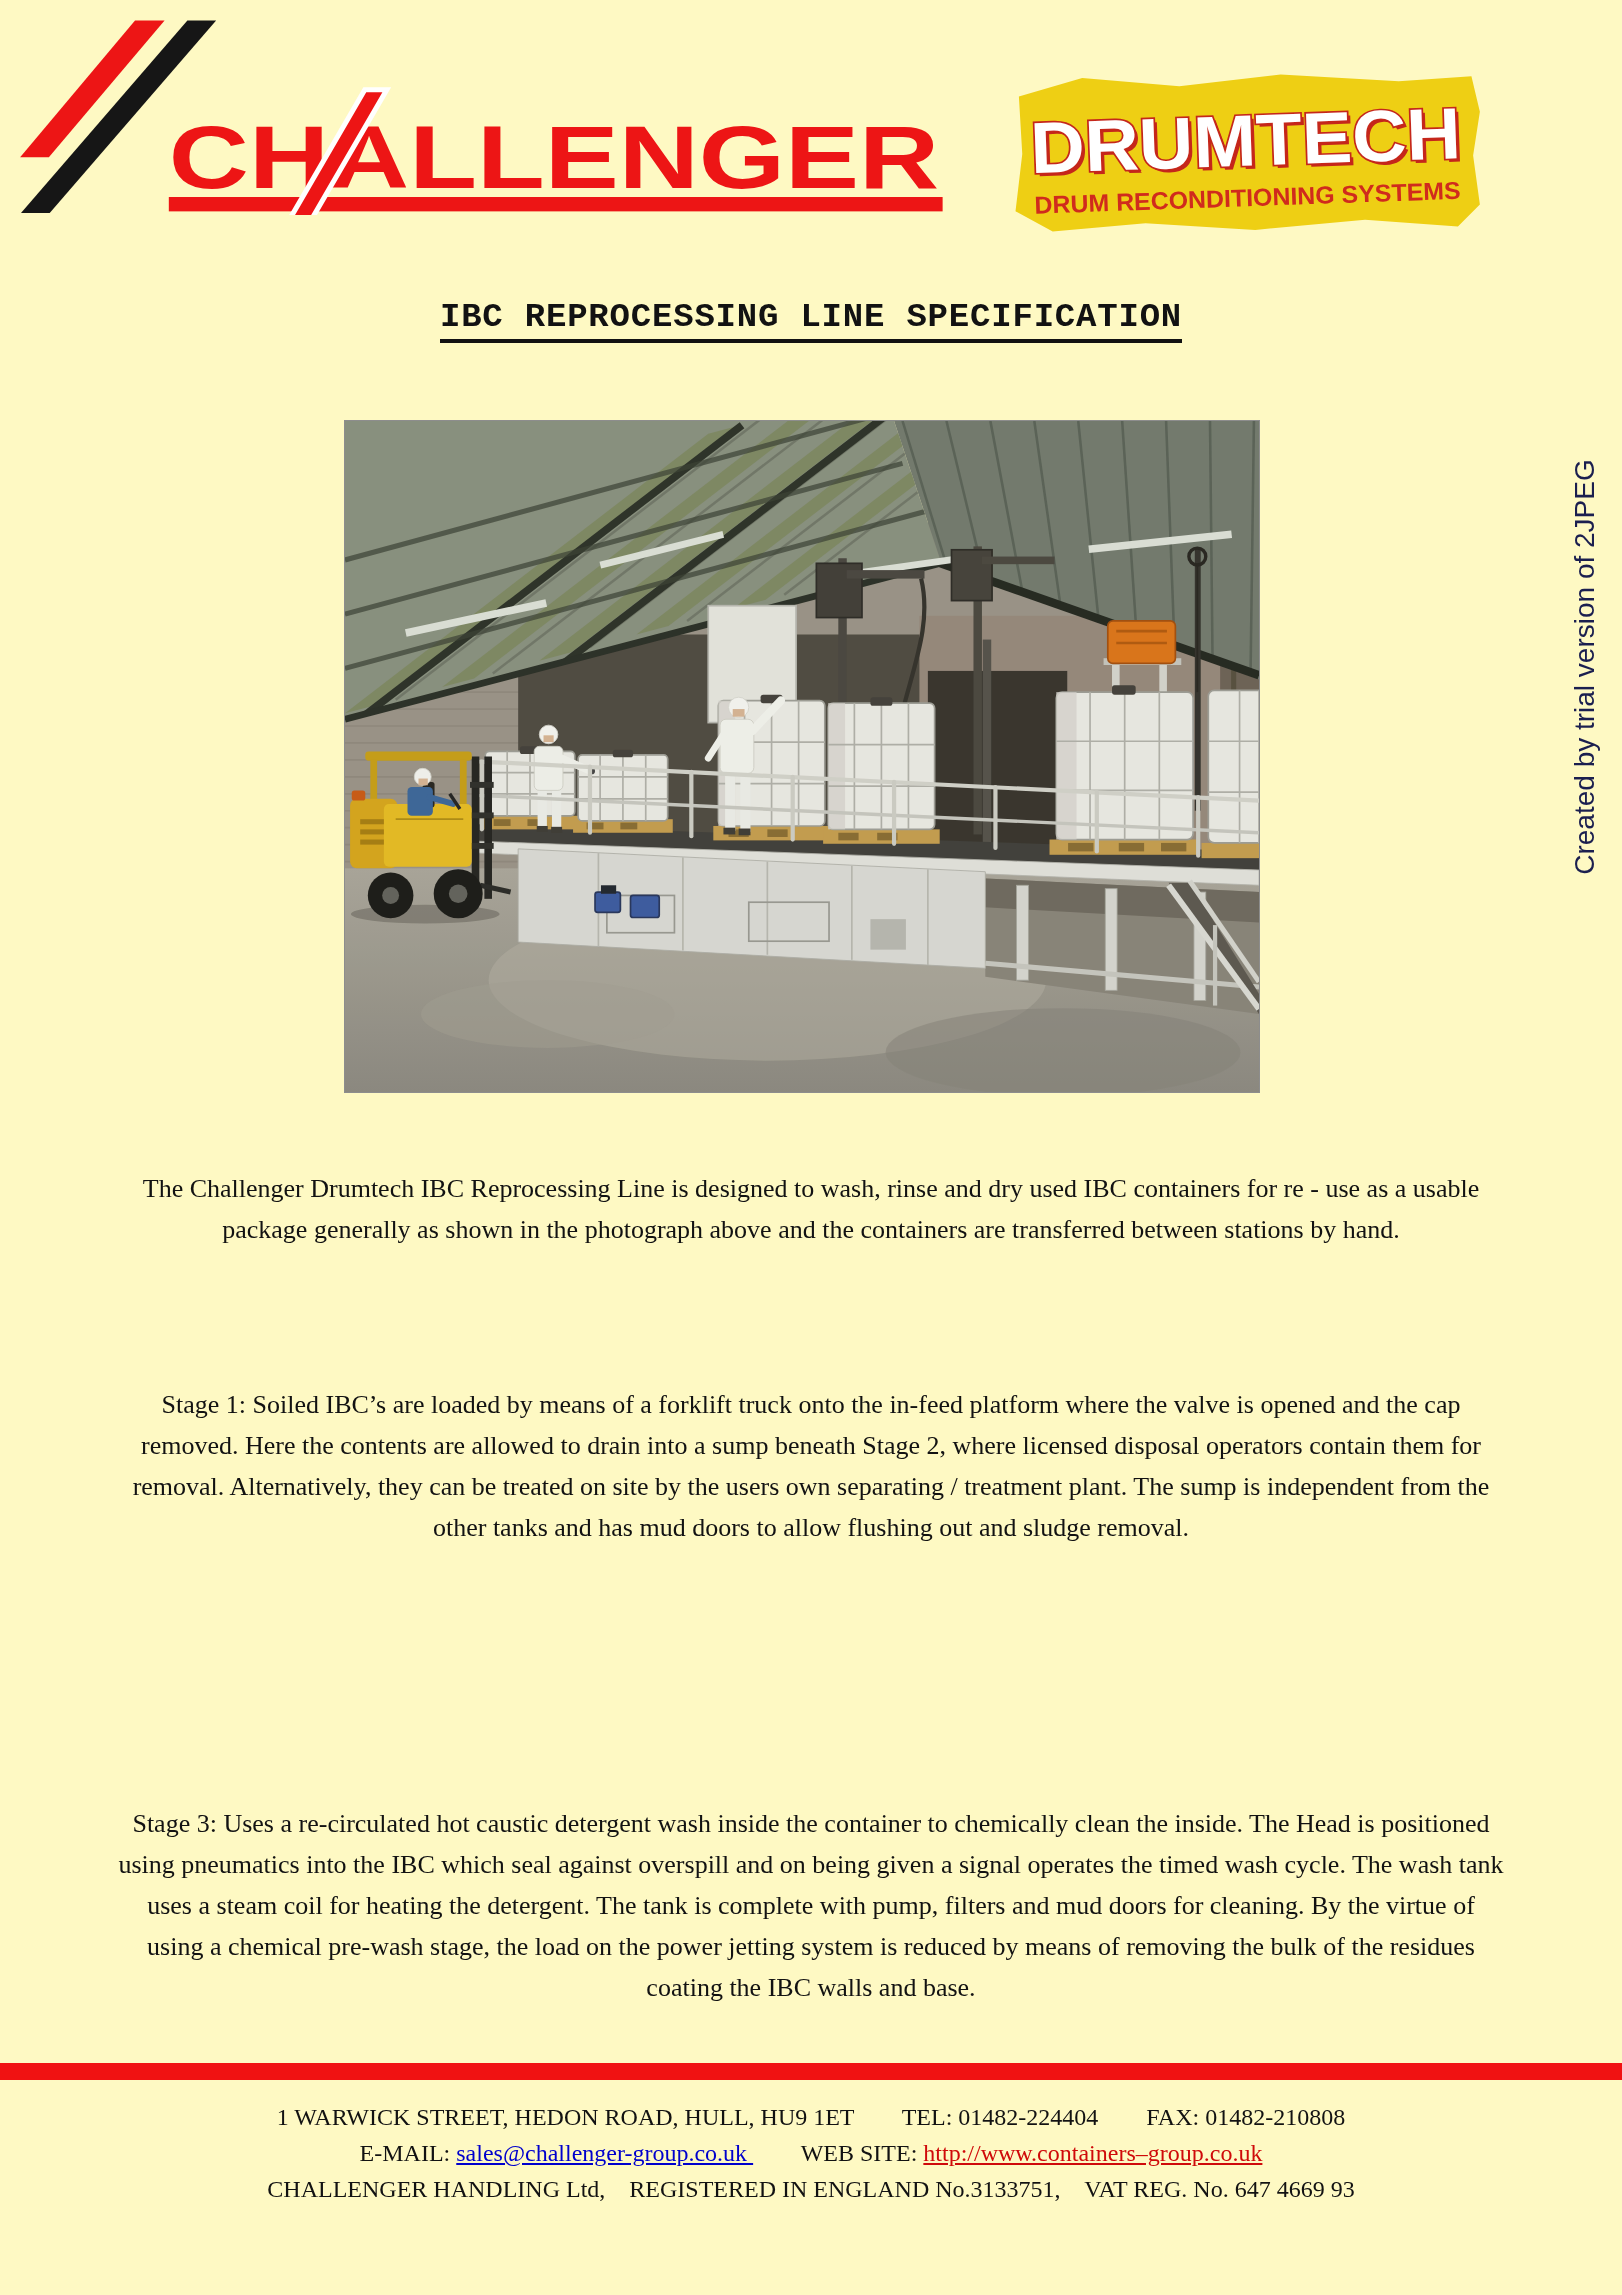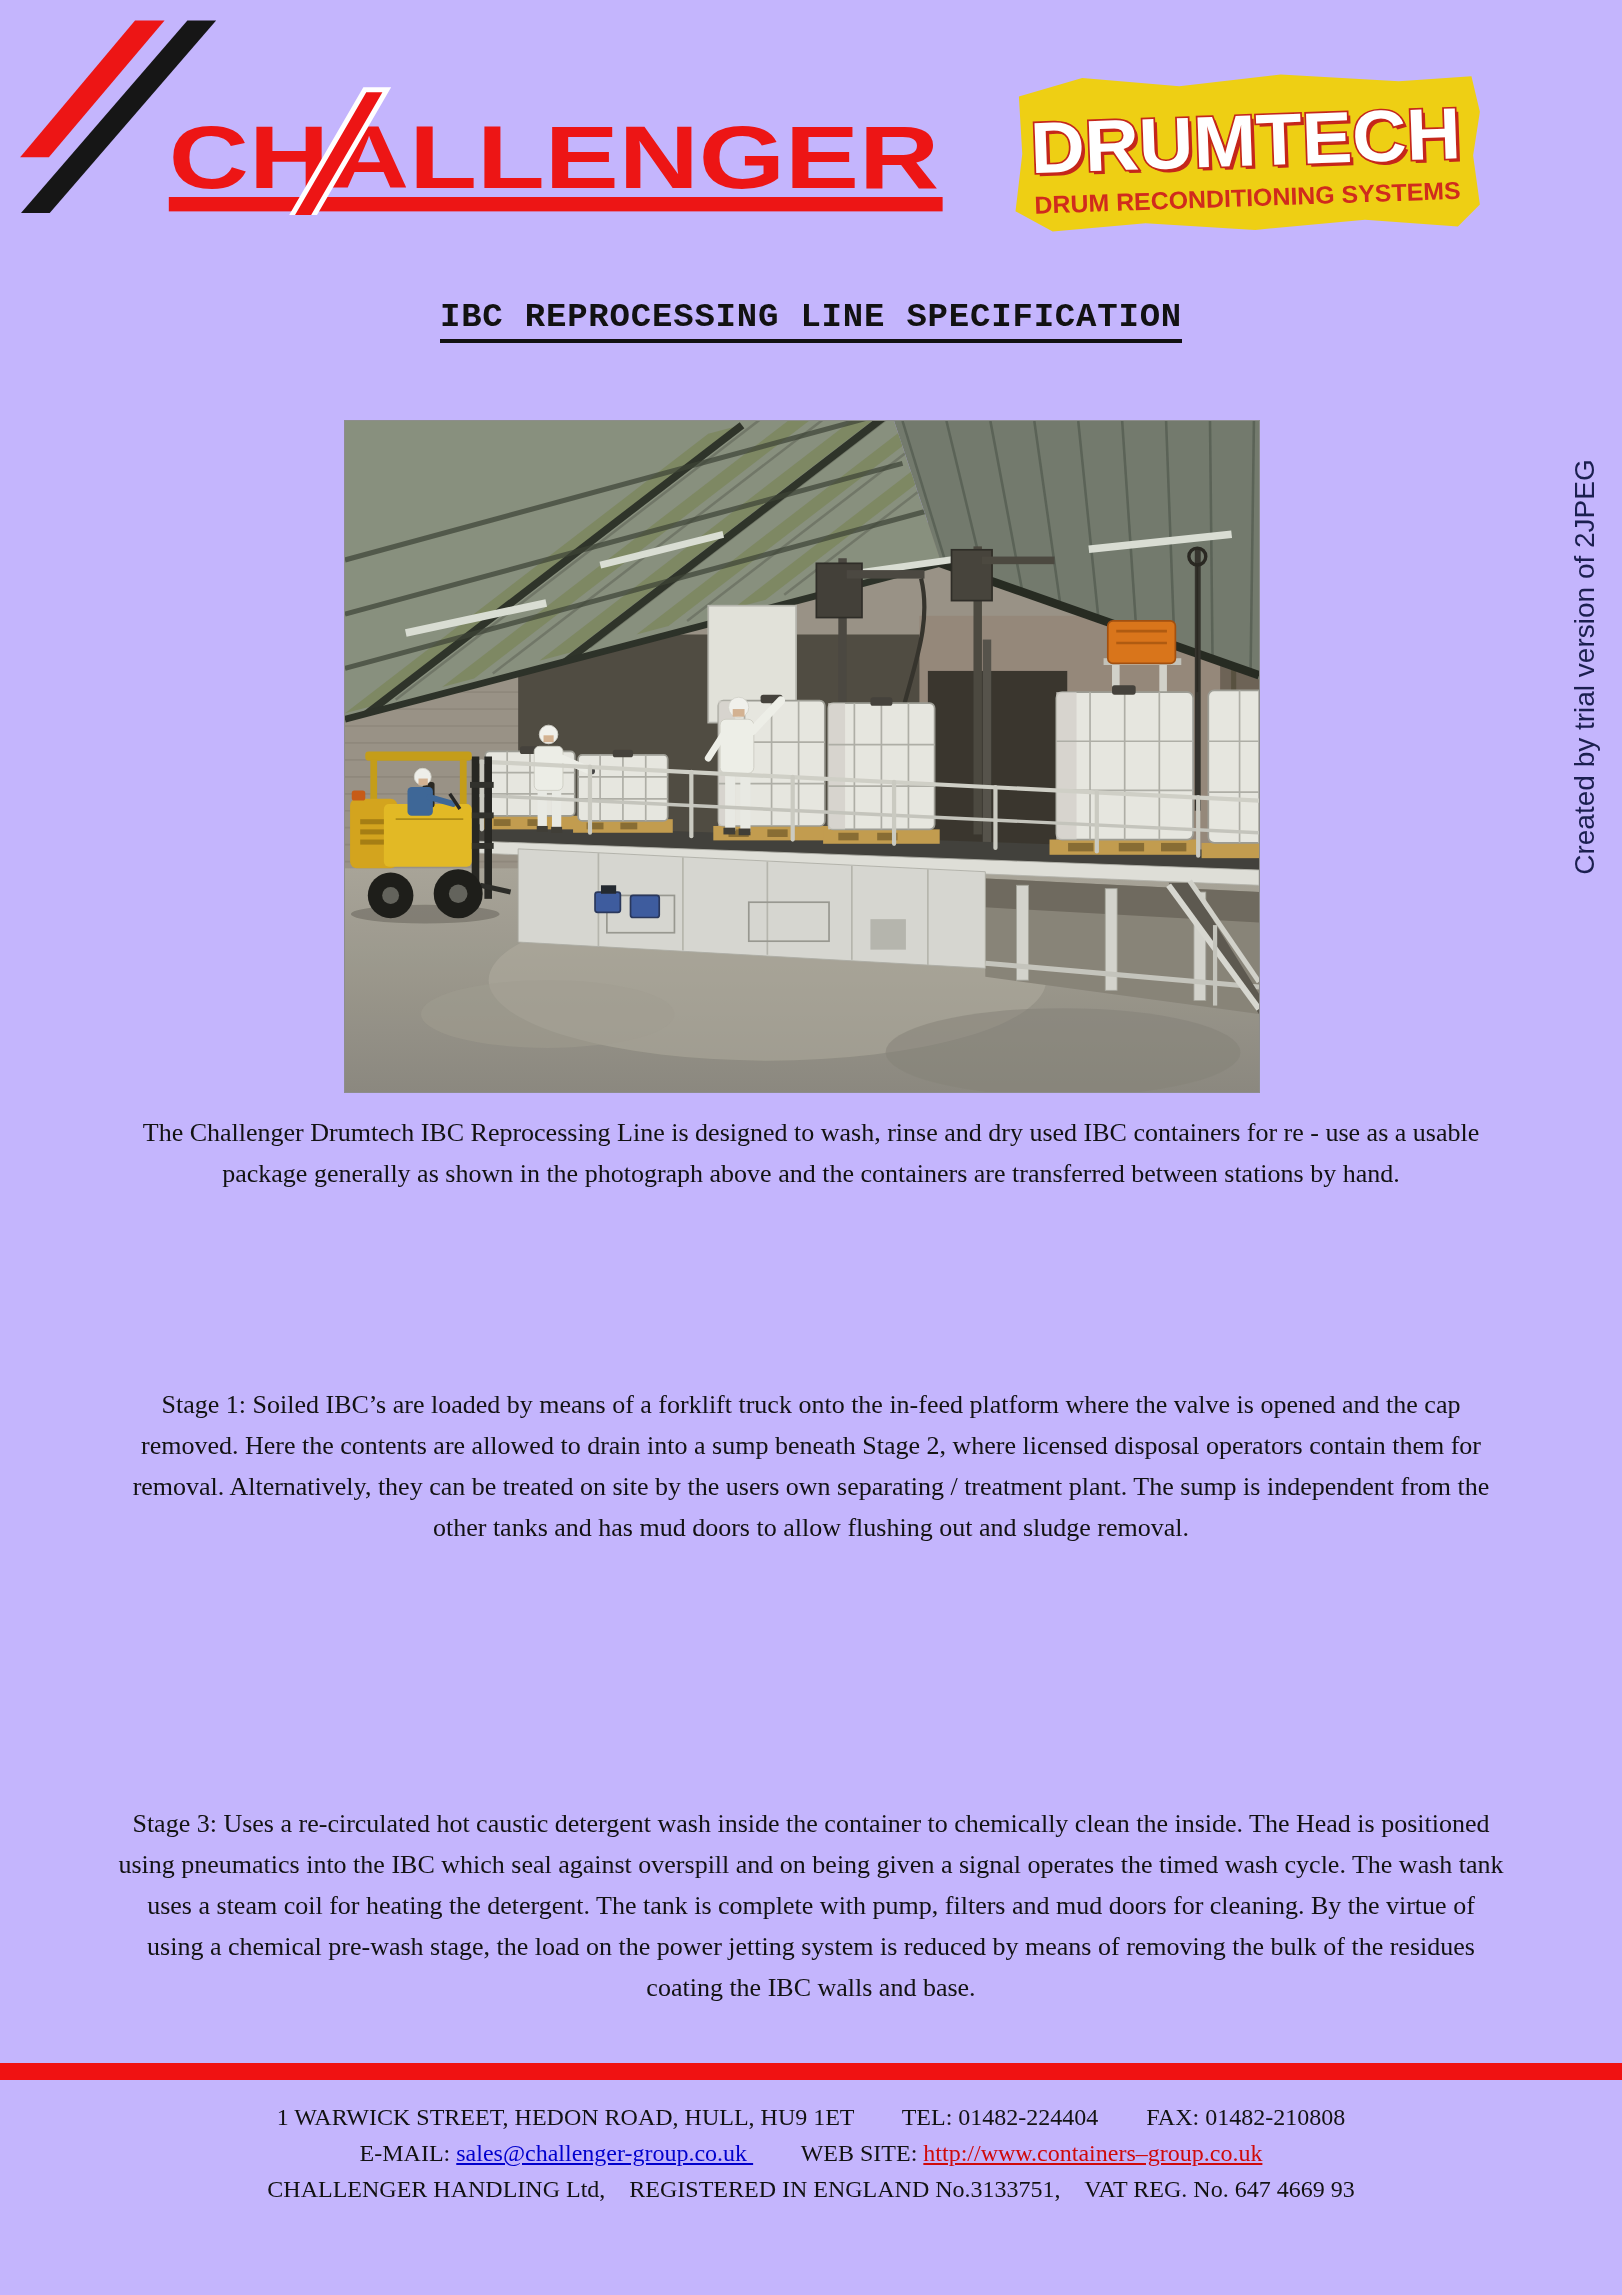--- a/index.html
+++ b/index.html
@@ -1,34 +1,34 @@
 <!DOCTYPE html>
 <html style="font-size:13.5px"><head>
 <meta charset="utf-8">
 <style>
   html,body{margin:0;padding:0;background:#ffffff;}
-  .page{position:relative;width:1622px;height:2295px;background:#c4b5fd;overflow:hidden;
+  .page{position:relative;width:1622px;height:2295px;background:#fef9c3;overflow:hidden;
         font-family:"Liberation Serif",serif;color:#121212;}
   
   .challenger-logo{position:absolute;left:10px;top:5px;width:936px;height:210px;}
   .drumtech-logo{position:absolute;left:1002px;top:61px;width:488px;height:201px;}
   
   .doc-title{position:absolute;top:296px;left:0;width:100%;text-align:center;
              font-size:34px;font-weight:bold;letter-spacing:0.8px;}
   .doc-title span{border-bottom:4.2px solid #121212;padding-bottom:2.5px;font-family:Liberation Mono, monospace;}
   
   .watermark{position:absolute;left:1323px;top:651px;width:524px;height:32px;
              transform:rotate(-90deg);font-family:"Liberation Sans",sans-serif;
              font-size:28px;color:#1b1f4f;text-align:center;white-space:nowrap;}
   
   .photo{position:absolute;left:345px;top:421px;width:914px;height:671px;outline:0.8px solid #8d8d8d;}
   
   .para{position:absolute;left:118px;width:1386px;text-align:center;
         font-size:26px;line-height:41px;}
-  .p-intro{top:1112px;} .p-stage1{top:1384px;} .p-stage2{top:1620px;} .p-stage3{top:1803px;}
+  .p-intro{top:1168px;} .p-stage1{top:1384px;} .p-stage2{top:1620px;} .p-stage3{top:1803px;}
   .para b{font-weight:normal;}
   
   .redbar{position:absolute;left:0;top:2063px;width:1622px;height:17px;background:#f01212;}
   .footer{position:absolute;top:2099px;left:0;width:100%;text-align:center;
           font-size:24px;line-height:36px;}
   .footer-line{white-space:pre;}
   .link-email{color:#0000cd;text-decoration:underline;white-space:pre;}
   .link-web{color:#cf0a0a;text-decoration:underline;white-space:pre;}
 </style>
 </head>

